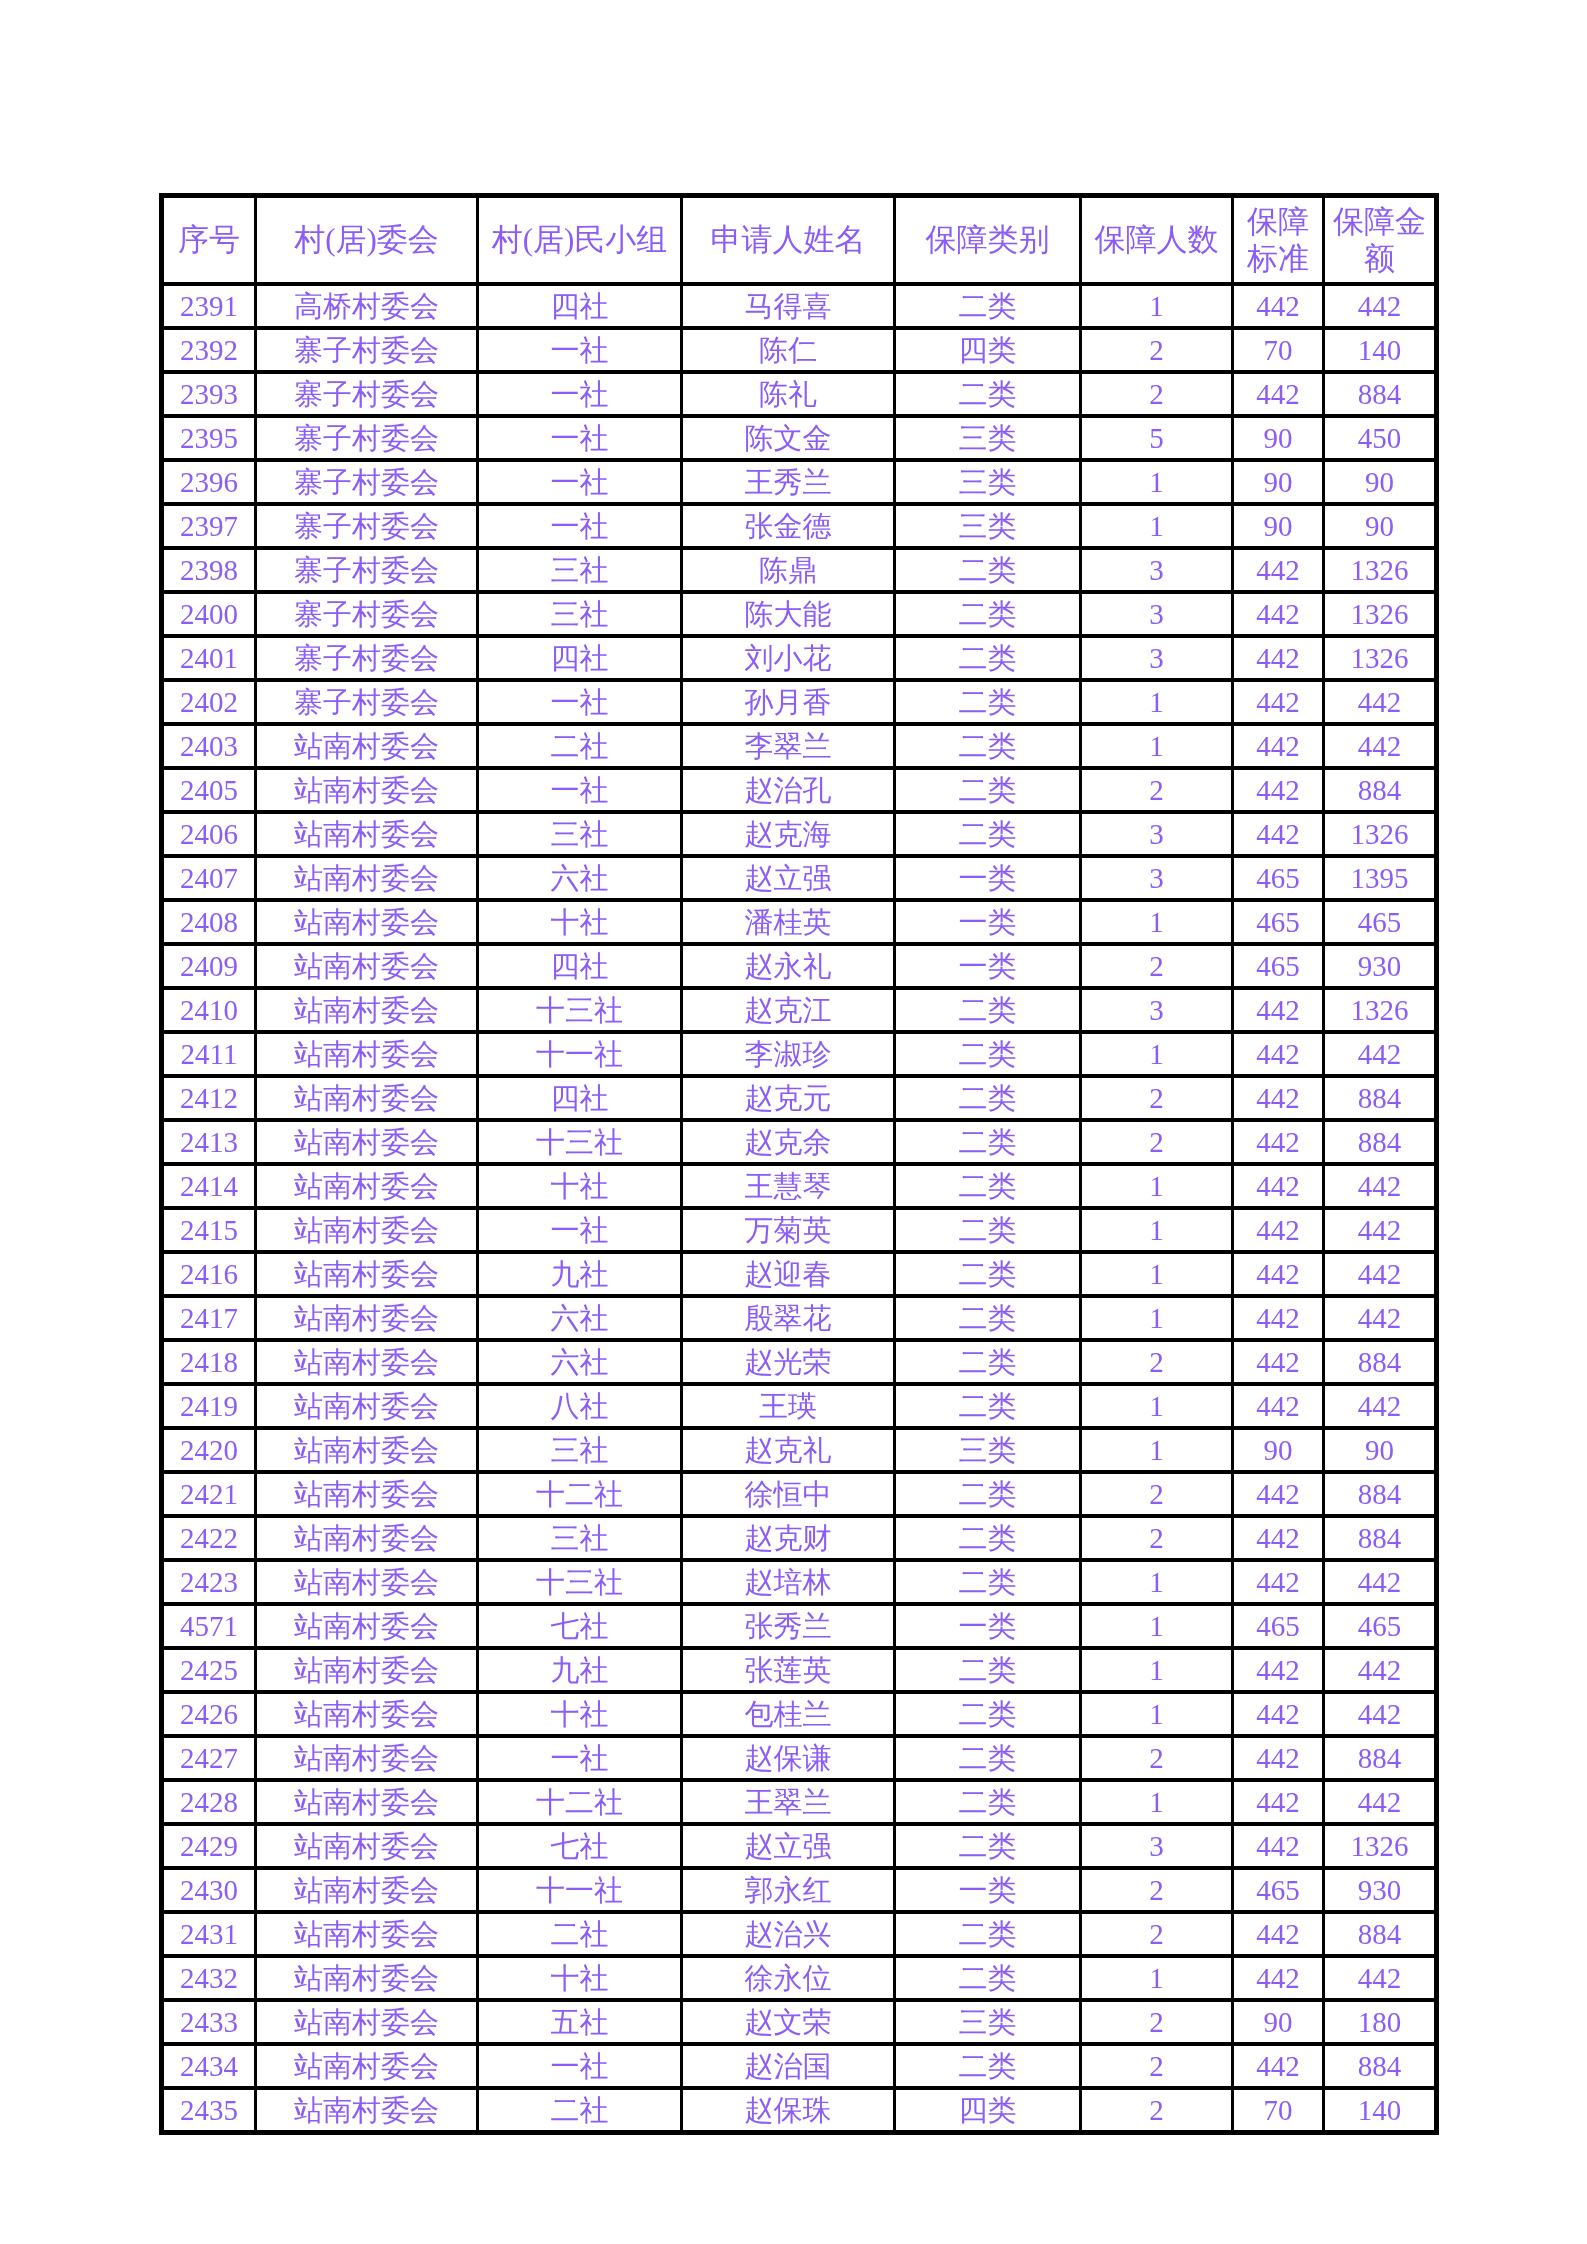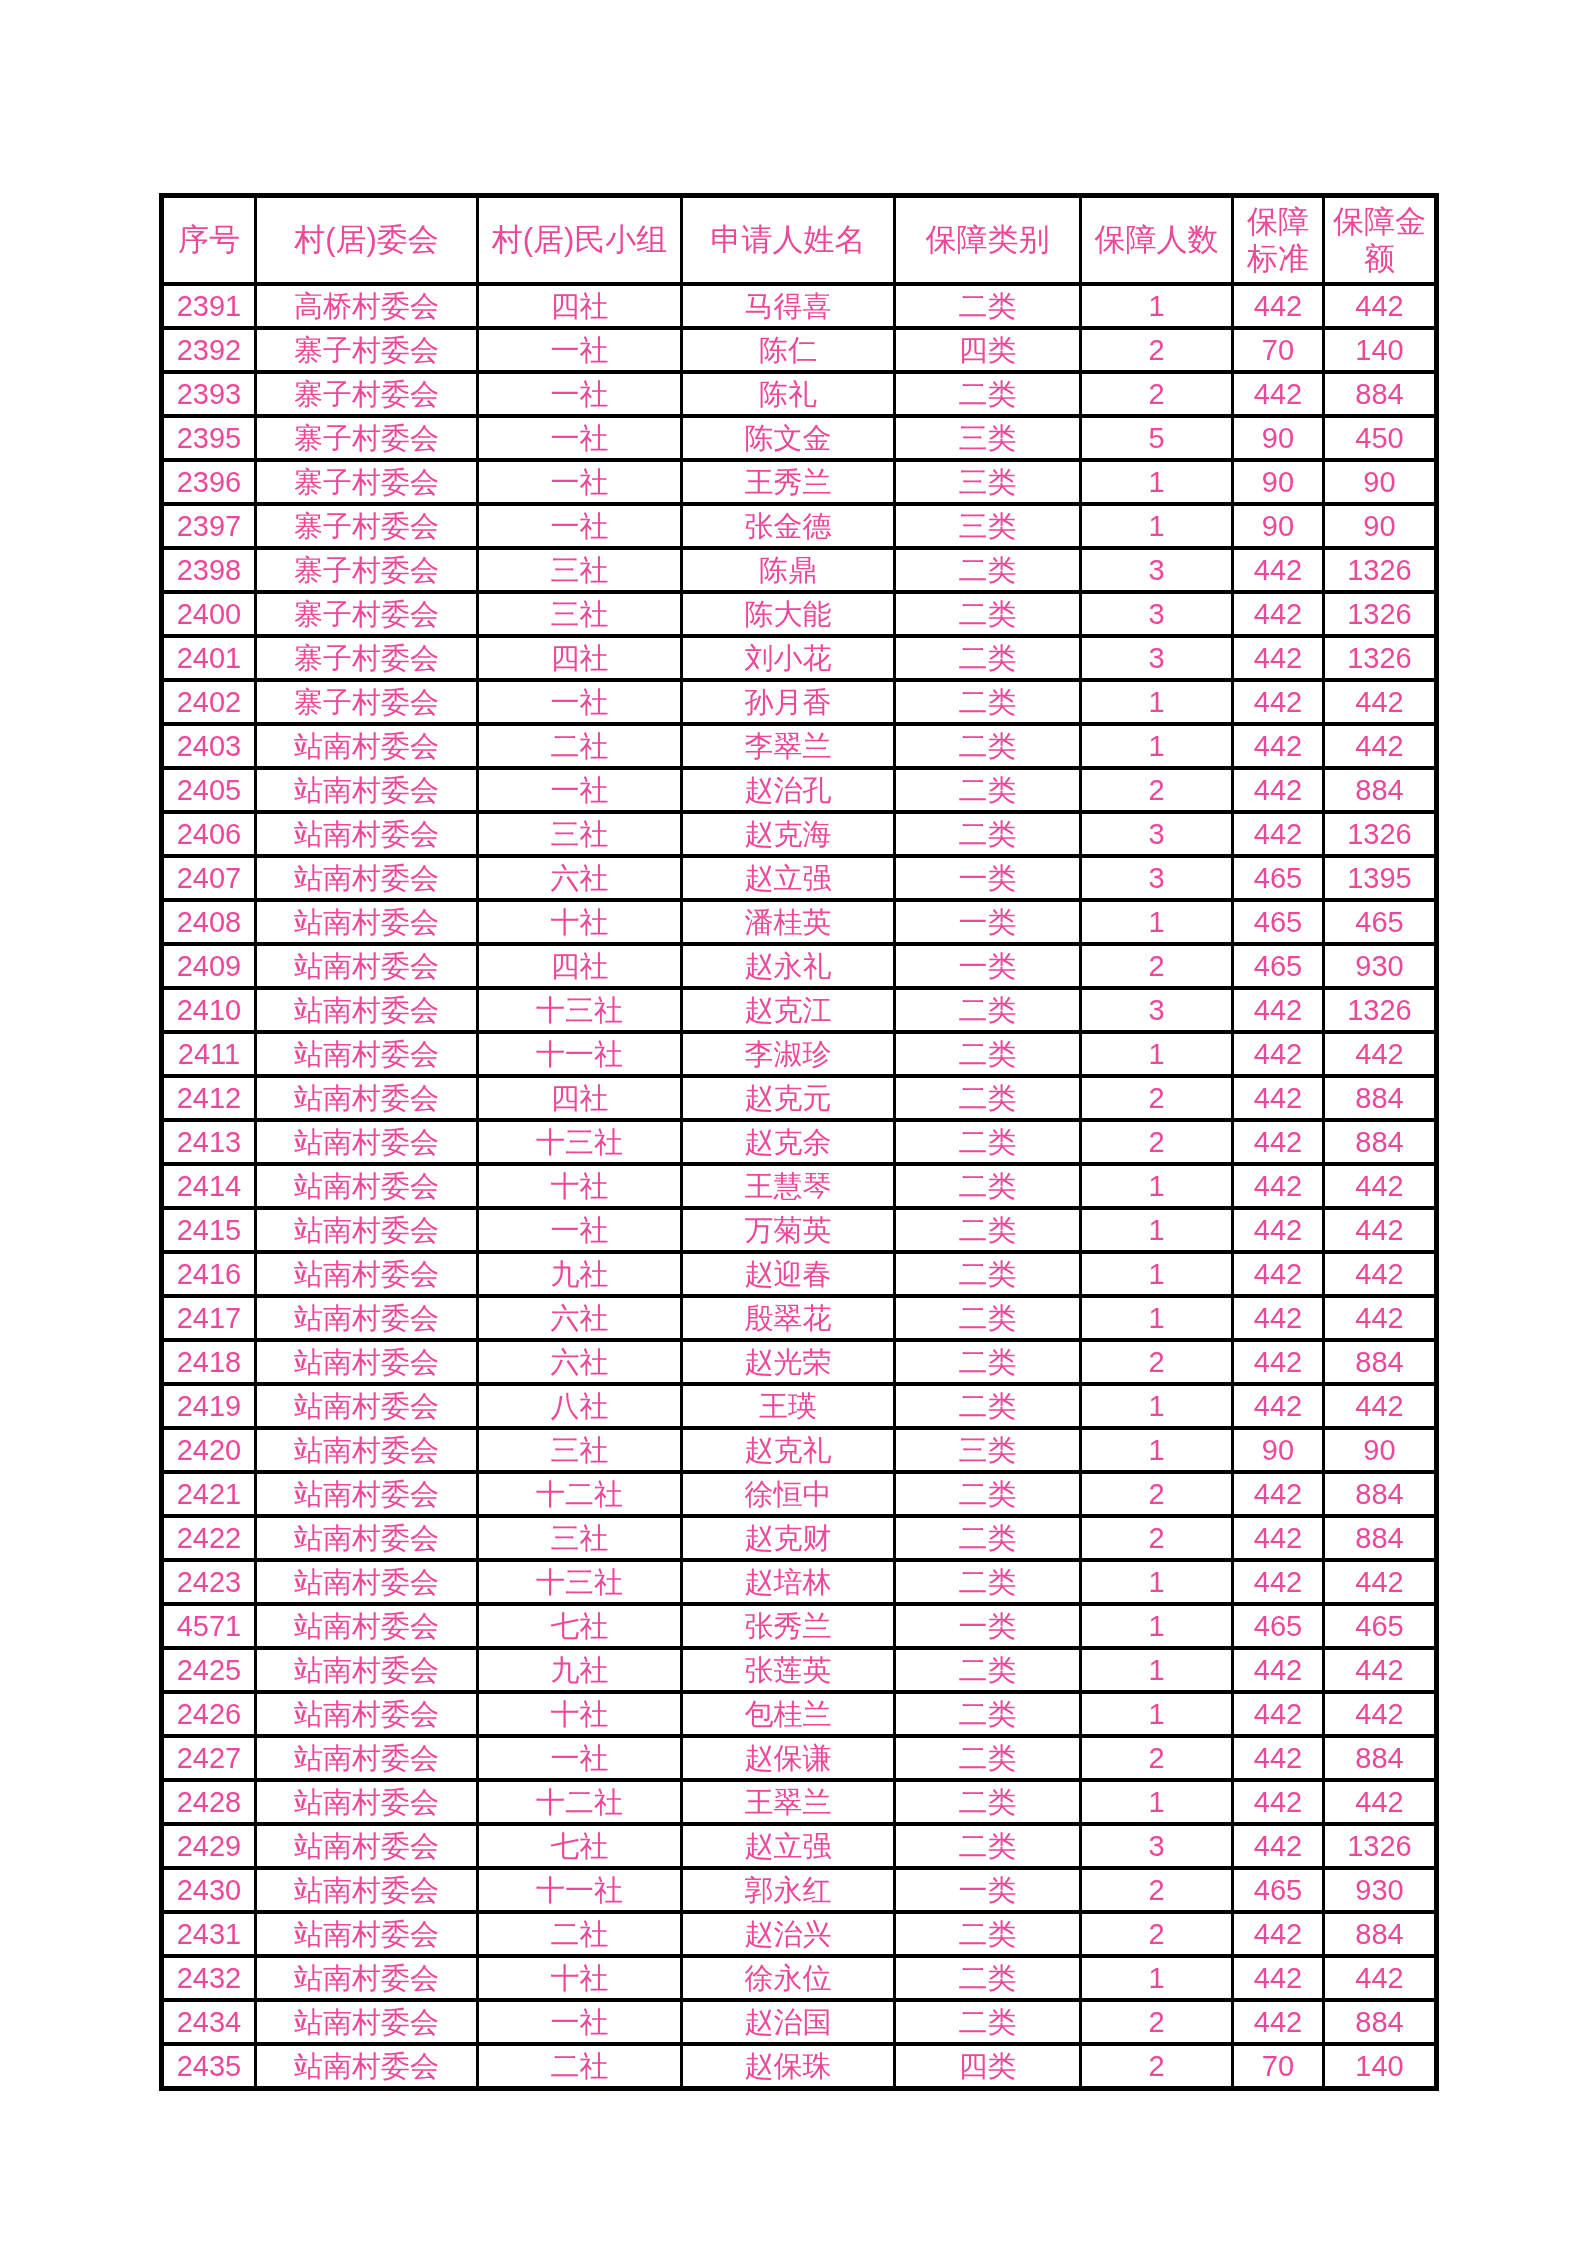--- a/index.html
+++ b/index.html
@@ -6,22 +6,22 @@
     margin: 0;
     padding: 0;
     background: #ffffff;
   }
   .page {
     position: relative;
     width: 1587px;
     height: 2244px;
     background: #ffffff;
     overflow: hidden;
-    font-family: Liberation Sans, sans-serif;
-    color: #ec4899;
+    font-family: Liberation Serif, serif;
+    color: #8b5cf6;
   }
   table.welfare {
     position: absolute;
     left: 159px;
     top: 193px;
     width: 1275px;
     border-collapse: collapse;
     table-layout: fixed;
     border: 5px solid #000000;
   }
@@ -475,20 +475,30 @@
           <td>2432</td>
           <td>站南村委会</td>
           <td>十社</td>
           <td>徐永位</td>
           <td>二类</td>
           <td>1</td>
           <td>442</td>
           <td>442</td>
         </tr>
         <tr>
+          <td>2433</td>
+          <td>站南村委会</td>
+          <td>五社</td>
+          <td>赵文荣</td>
+          <td>三类</td>
+          <td>2</td>
+          <td>90</td>
+          <td>180</td>
+        </tr>
+        <tr>
           <td>2434</td>
           <td>站南村委会</td>
           <td>一社</td>
           <td>赵治国</td>
           <td>二类</td>
           <td>2</td>
           <td>442</td>
           <td>884</td>
         </tr>
         <tr>

